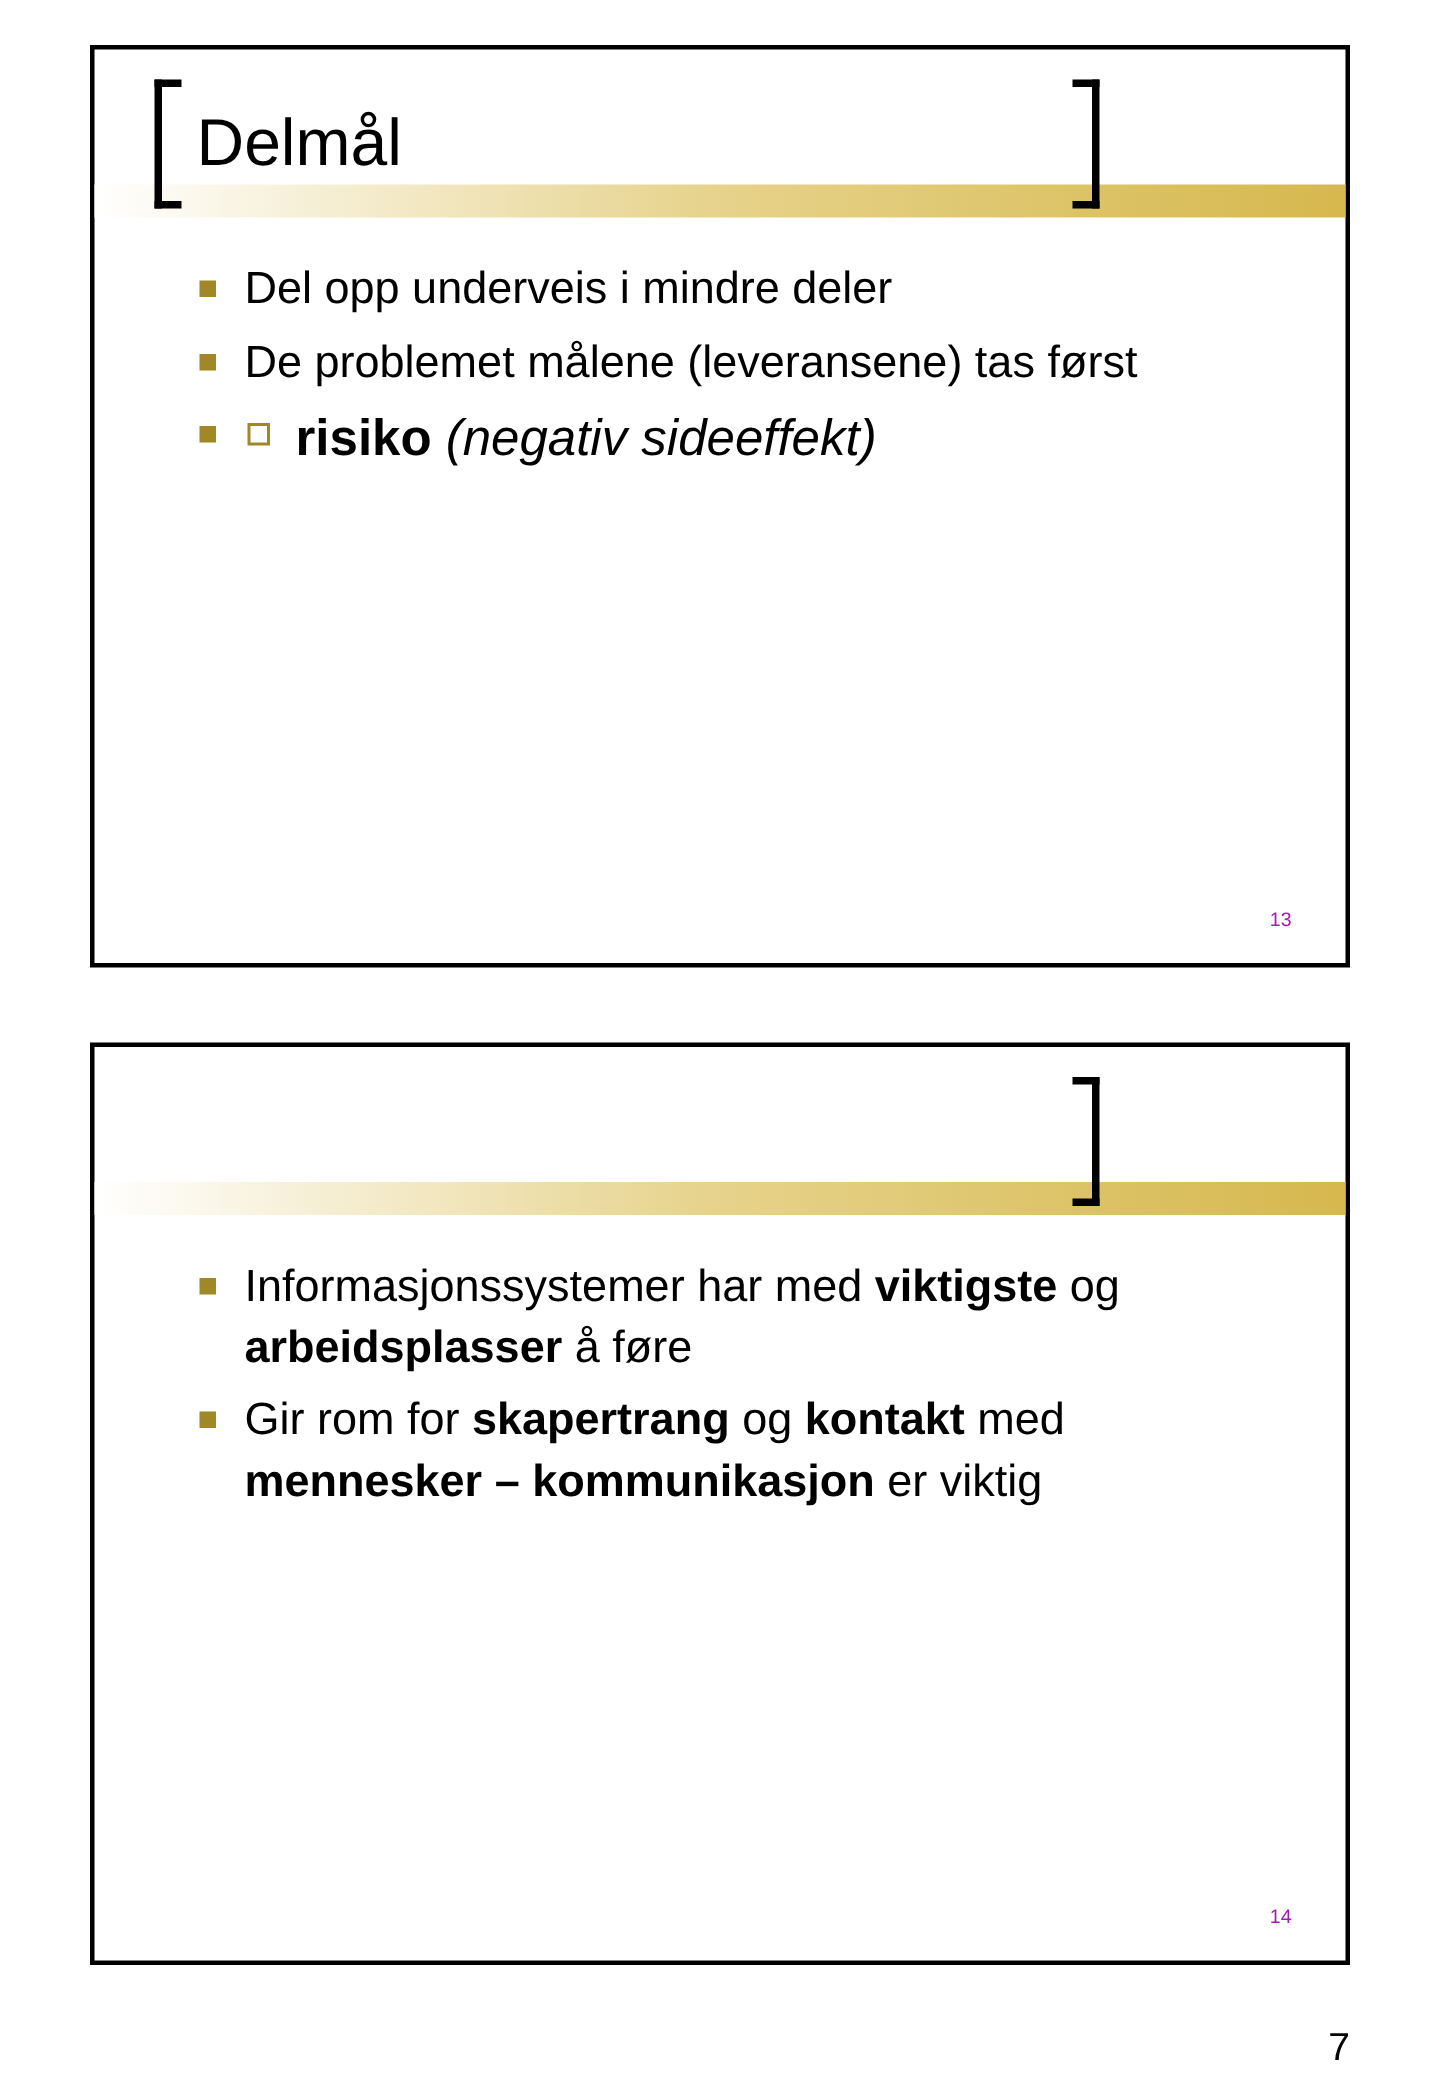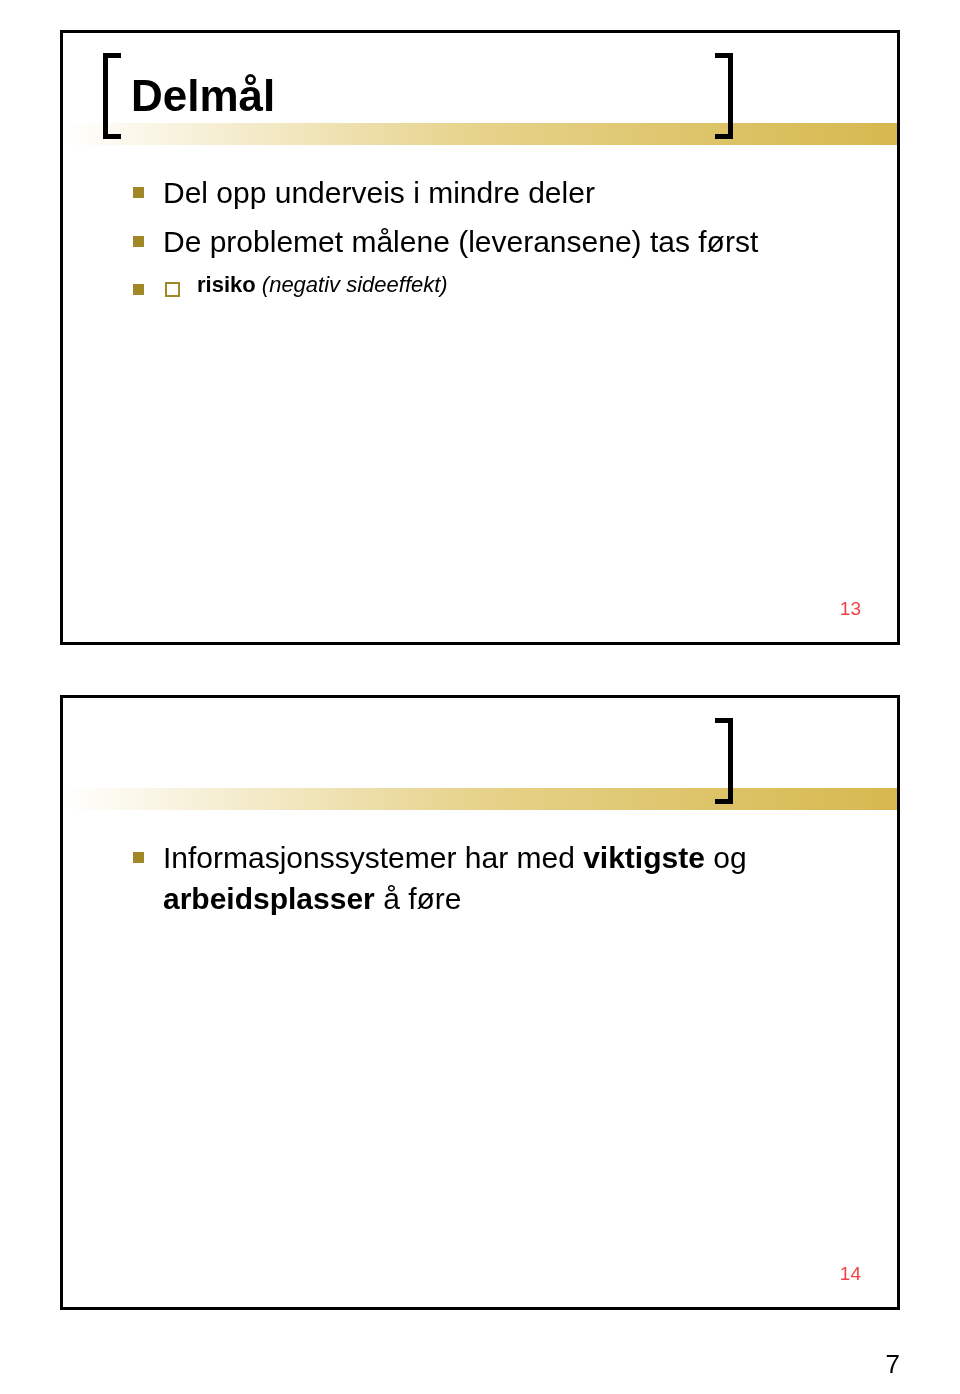--- a/index.html
+++ b/index.html
@@ -66,21 +66,21 @@
   .bracket-right .stem {
     position: absolute;
     top: 0; bottom: 0; right: 0;
     width: 5px; background: #000;
   }
   .title-text {
     display: flex;
     align-items: center;
     padding: 0 6px 0 4px;
     font-size: 44px;
-    font-weight: 700;
+    font-weight: 400;
     color: #000;
     position: relative;
     z-index: 2;
     background: transparent;
   }
   .slide2 .bracket-right-outer {
     position: absolute;
     top: 20px;
     left: 646px;
     width: 24px;
@@ -111,21 +111,21 @@
     content: "";
     position: absolute;
     left: 0;
     top: 14px;
     width: 11px;
     height: 11px;
     background: #a08826;
   }
   ul.sub { list-style: none; margin-top: 6px; }
   ul.sub > li {
-    font-size: 22px;
+    font-size: 34px;
     line-height: 1.35;
     margin-bottom: 6px;
     padding-left: 34px;
     position: relative;
   }
   ul.sub > li::before {
     content: "";
     position: absolute;
     left: 2px;
     top: 12px;
@@ -133,22 +133,22 @@
     height: 11px;
     border: 2px solid #a08826;
     background: #fff;
   }
   .bold-run { font-weight: 700; }
   .italic-run { font-style: italic; }
   .slide-num {
     position: absolute;
     bottom: 22px;
     right: 36px;
-    font-size: 19px;
-    color: #ef4444;
+    font-size: 13px;
+    color: #a21caf;
   }
   .page-num {
     position: absolute;
     bottom: 14px;
     right: 60px;
     font-size: 26px;
     color: #000;
   }
 </style>
 </head>
@@ -192,19 +192,20 @@
     <div class="gradient-band"></div>
     <div class="bracket-right-outer">
       <div class="bracket bracket-right" style="height:86px;">
           <div class="stem"></div>
         </div>
     </div>
 
     <div class="content">
       <ul class="main">
         <li><span>Informasjonssystemer har med </span><span class="bold-run">viktigste</span><span> og </span><span class="bold-run">arbeidsplasser</span><span> å føre</span></li>
+        <li><span>Gir rom for </span><span class="bold-run">skapertrang</span><span> og </span><span class="bold-run">kontakt</span><span> med </span><span class="bold-run">mennesker – kommunikasjon</span><span> er viktig</span></li>
       </ul>
     </div>
     <div class="slide-num">14</div>
   </div>
 
   <div class="page-num">7</div>
 </div>
 
 </body></html>

